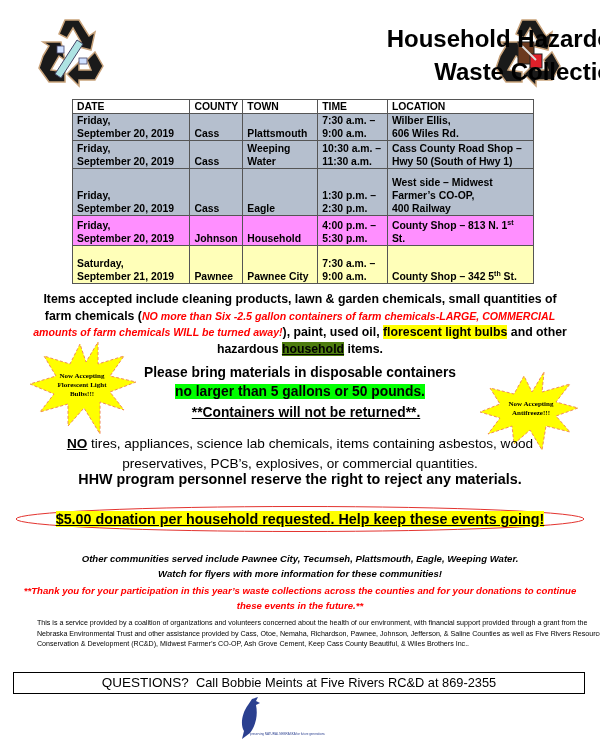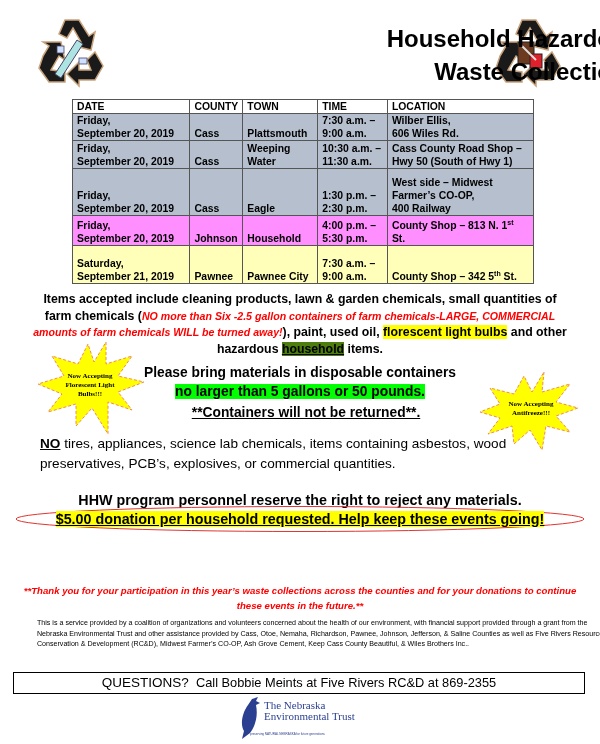--- a/index.html
+++ b/index.html
@@ -16,23 +16,23 @@
   .center { text-align: center; left: 0; width: 600px; }
   .items { top: 291px; left: 30px; width: 540px; text-align: center; font-weight: bold; font-size: 12.3px; line-height: 16.5px; }
   .red-italic { color: #ff0000; font-style: italic; font-size: 10.6px; }
   .hl-yellow { background: #ffff00; }
   .hl-cyan { background: #4d7c0f; text-decoration: underline; }
   .star { width: 110px; height: 92px; }
   .star-text { position: absolute; font-family: "Liberation Serif", serif; font-weight: bold; text-align: center; font-size: 7px; line-height: 9px; }
   .bring { top: 363px; font-weight: bold; font-size: 13.8px; line-height: 19px; }
   .green { background: #00ff00; padding: 0 0; }
   .containers { top: 405px; font-weight: bold; font-size: 13.8px; text-decoration: underline; margin-left: 6px; }
-  .no-items { top: 434px; left: 40px; width: 520px; text-align: left; font-size: 13.6px; line-height: 20px; }
+  .no-items { top: 434px; left: 40px; width: 520px; text-align: center; font-size: 13.6px; line-height: 20px; }
   .no-items b { text-decoration: underline; }
-  .hhw { top: 492px; font-weight: bold; font-size: 14.3px; }
+  .hhw { top: 471px; font-weight: bold; font-size: 14.3px; }
   .donation { top: 511px; font-weight: bold; font-size: 14.3px; text-decoration: underline; }
   .donation span { background: #ffff00; }
   .ellipse { left: 14px; top: 505px; width: 572px; height: 28px; }
   .other { top: 551px; left: 40px; width: 520px; text-align: center; font-weight: bold; font-style: italic; font-size: 9.6px; line-height: 15px; }
   .thanks { top: 583px; left: 20px; width: 560px; text-align: center; font-weight: bold; font-style: italic; font-size: 9.6px; line-height: 15px; color: #ff0000; }
   .fine { top: 618px; left: 17px; width: 570px; font-size: 7.1px; line-height: 10.5px; margin-left: 20px; }
   .questions { left: 13px; top: 672px; width: 572px; height: 22px; border: 1.5px solid #000; box-sizing: border-box; text-align: center; font-size: 12.8px; line-height: 20px; }
   .logo { left: 232px; top: 697px; width: 140px; height: 45px; }
   .logo-text { position: absolute; left: 32px; top: 3px; font-family: "Liberation Serif", serif; color: #2a3f8f; font-size: 11px; line-height: 11px; }
   .logo-tag { position: absolute; left: 18px; top: 35px; font-size: 3px; color: #2a3f8f; white-space: nowrap; }
@@ -163,21 +163,21 @@
         </td>
       <td><span>County Shop –  342 5</span><sup style="font-size:7px">th</sup><span> St.</span></td>
     </tr>
   </tbody>
 </table>
 
 <div class="abs items">
   <span>Items accepted include cleaning products, lawn &amp; garden chemicals, small quantities of farm chemicals (</span><span class="red-italic">NO more than Six -2.5 gallon containers of farm chemicals-LARGE, COMMERCIAL amounts of farm chemicals WILL be turned away!</span><span>), paint, used oil, </span><span class="hl-yellow">florescent light bulbs</span><span> and other hazardous </span><span class="hl-cyan">household</span><span> items.</span>
 </div>
 
-<div class="abs star" style="left:36px;top:342px;">
+<div class="abs star" style="left:28px;top:342px;">
   <svg width="110" height="92" viewBox="0 0 110 92">
     <polygon points="70,0 70,22 96,14 82,34 108,40 82,50 96,68 72,60 72,92 56,66 40,84 40,62 12,70 26,52 2,42 28,34 16,14 42,22 52,2 58,20" fill="#ffff00" stroke="#f08a5a" stroke-width="1" stroke-dasharray="3,2"></polygon>
   </svg>
   <div class="star-text" style="left:24px;top:30px;width:60px;">Now Accepting Florescent Light Bulbs!!!</div>
 </div>
 
 <div class="abs star" style="left:480px;top:372px;width:100px;height:80px;">
   <svg width="100" height="80" viewBox="0 0 100 80">
     <polygon points="64,0 62,20 90,12 76,30 98,36 76,44 90,60 66,54 62,78 50,58 34,72 32,54 8,62 20,46 0,40 20,32 10,16 34,22 44,4 52,20" fill="#ffff00" stroke="#f08a5a" stroke-width="1" stroke-dasharray="3,2"></polygon>
   </svg>
@@ -198,32 +198,30 @@
 </div>
 
 <div class="abs center hhw">HHW program personnel reserve the right to reject any materials.</div>
 
 <svg class="abs ellipse" viewBox="0 0 572 28" preserveAspectRatio="none">
   <ellipse cx="286" cy="14" rx="284" ry="12.5" fill="none" stroke="#e3342f" stroke-width="1"></ellipse>
 </svg>
 <div class="abs center donation"><span>$5.00 donation per household requested. Help keep these events going!</span></div>
 
 <div class="abs other">
+  <div>Other communities served include Pawnee City, Tecumseh, Plattsmouth, Eagle, Weeping Water.</div>
+  <div>Watch for flyers with more information for these communities!</div>
 </div>
 
 <div class="abs thanks">**Thank you for your participation in this year’s waste collections across the counties and for your donations to continue these events in the future.**</div>
 
 <div class="abs fine">This is a service provided by a coalition of organizations and volunteers concerned about the health of our environment, with financial support provided through a grant from the Nebraska Environmental Trust and other assistance provided by Cass, Otoe, Nemaha, Richardson, Pawnee, Johnson, Jefferson, &amp; Saline Counties as well as Five Rivers Resource Conservation &amp; Development (RC&amp;D), Midwest Farmer’s CO-OP, Ash Grove Cement, Keep Cass County Beautiful, &amp; Wiles Brothers Inc..</div>
 
 <div class="abs questions">
   <span style="font-size:13.5px">QUESTIONS?</span><span style="white-space:pre">  Call Bobbie Meints at Five Rivers RC&amp;D at 869-2355</span>
 </div>
 
 <div class="abs logo">
   <svg style="position:absolute;left:6px;top:0;" width="26" height="42" viewBox="0 0 26 42">
     <path d="M14 2 L20 0 L18 4 L22 6 L18 8 C20 18 18 28 12 36 L4 42 L6 34 C2 28 4 16 10 8 Z" fill="#2a3f8f"></path>
   </svg>
-  <div class="logo-text">
-    <div>The Nebraska</div>
-    <div>Environmental Trust</div>
-  </div>
   <div class="logo-tag">preserving NATURAL NEBRASKA for future generations</div>
 </div>
 
 </body></html>

